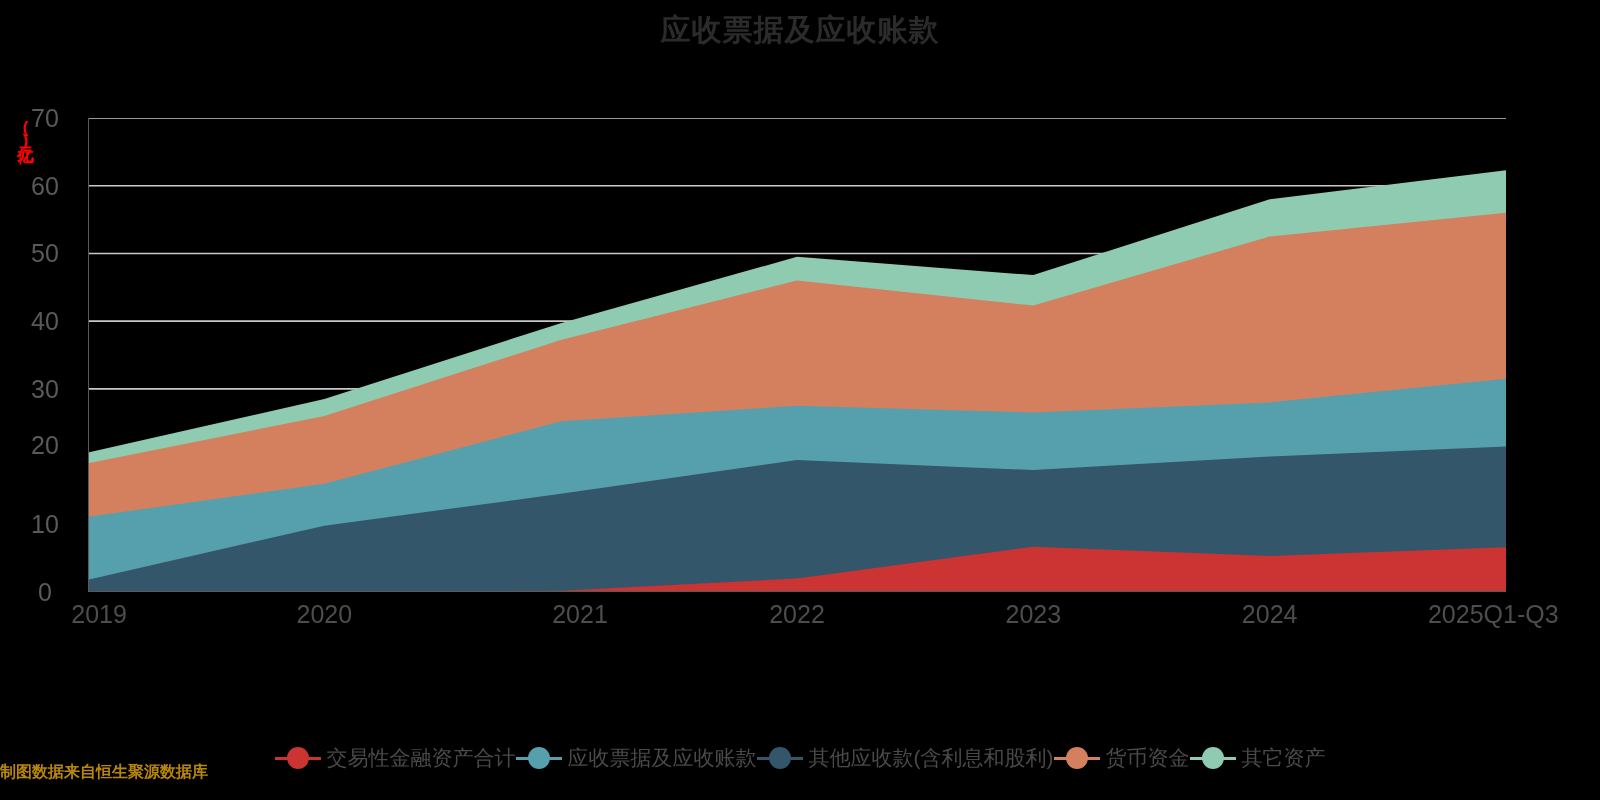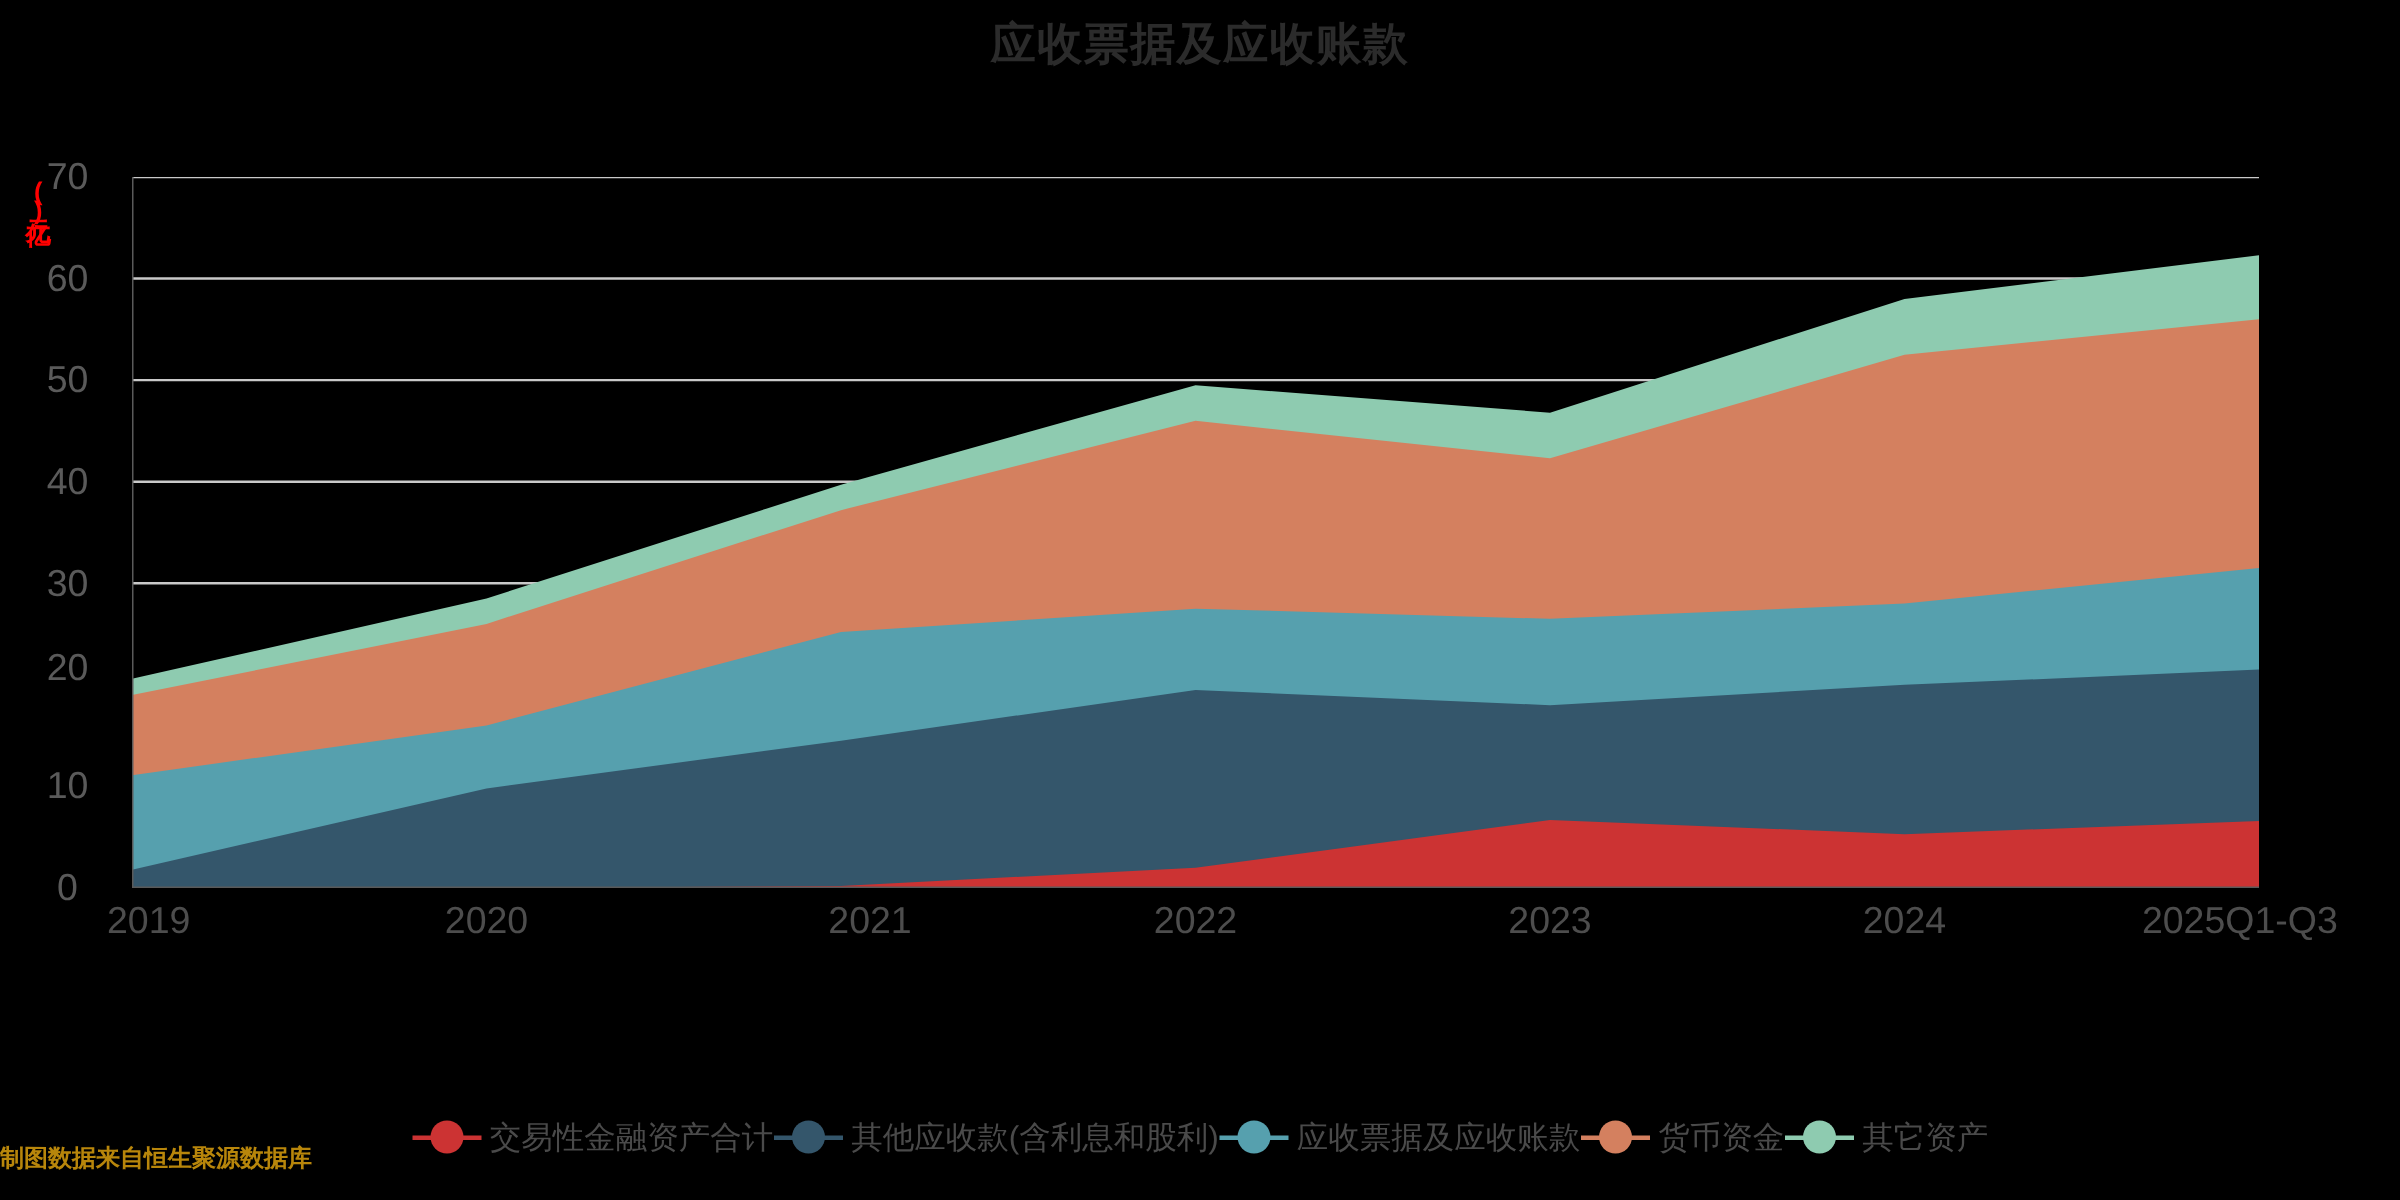--- a/index.html
+++ b/index.html
@@ -221,34 +221,34 @@
 <div id="legend">
     <div class="legend-item">
       <span class="legend-marker">
         <span class="lm-line" style="background: rgb(204, 51, 51);"></span>
         <span class="lm-dot" style="background: rgb(204, 51, 51);"></span>
       </span>
       <span class="legend-label">交易性金融资产合计</span>
     </div>
     <div class="legend-item">
       <span class="legend-marker">
+        <span class="lm-line" style="background: rgb(86, 160, 174);"></span>
+        <span class="lm-dot" style="background: rgb(86, 160, 174);"></span>
+      </span>
+      <span class="legend-label">应收票据及应收账款</span>
+    </div>
+    <div class="legend-item">
+      <span class="legend-marker">
         <span class="lm-line" style="background: rgb(52, 86, 107);"></span>
         <span class="lm-dot" style="background: rgb(52, 86, 107);"></span>
       </span>
       <span class="legend-label">其他应收款(含利息和股利)</span>
     </div>
     <div class="legend-item">
       <span class="legend-marker">
-        <span class="lm-line" style="background: rgb(86, 160, 174);"></span>
-        <span class="lm-dot" style="background: rgb(86, 160, 174);"></span>
-      </span>
-      <span class="legend-label">应收票据及应收账款</span>
-    </div>
-    <div class="legend-item">
-      <span class="legend-marker">
         <span class="lm-line" style="background: rgb(212, 128, 95);"></span>
         <span class="lm-dot" style="background: rgb(212, 128, 95);"></span>
       </span>
       <span class="legend-label">货币资金</span>
     </div>
     <div class="legend-item">
       <span class="legend-marker">
         <span class="lm-line" style="background: rgb(142, 203, 176);"></span>
         <span class="lm-dot" style="background: rgb(142, 203, 176);"></span>
       </span>

